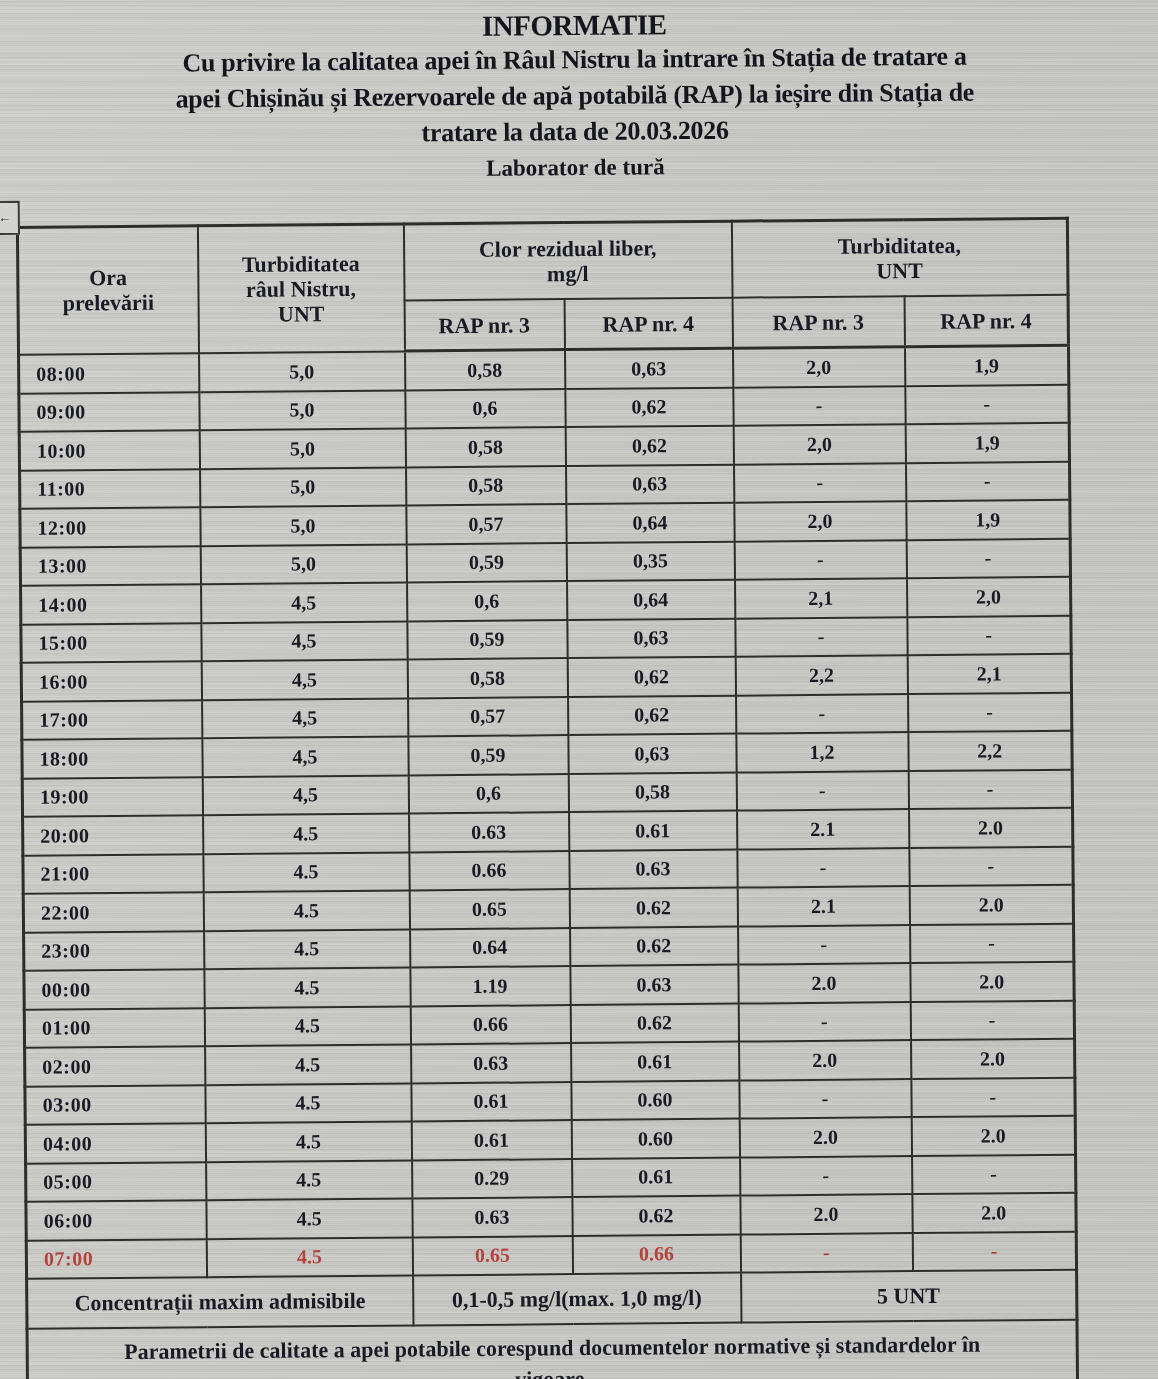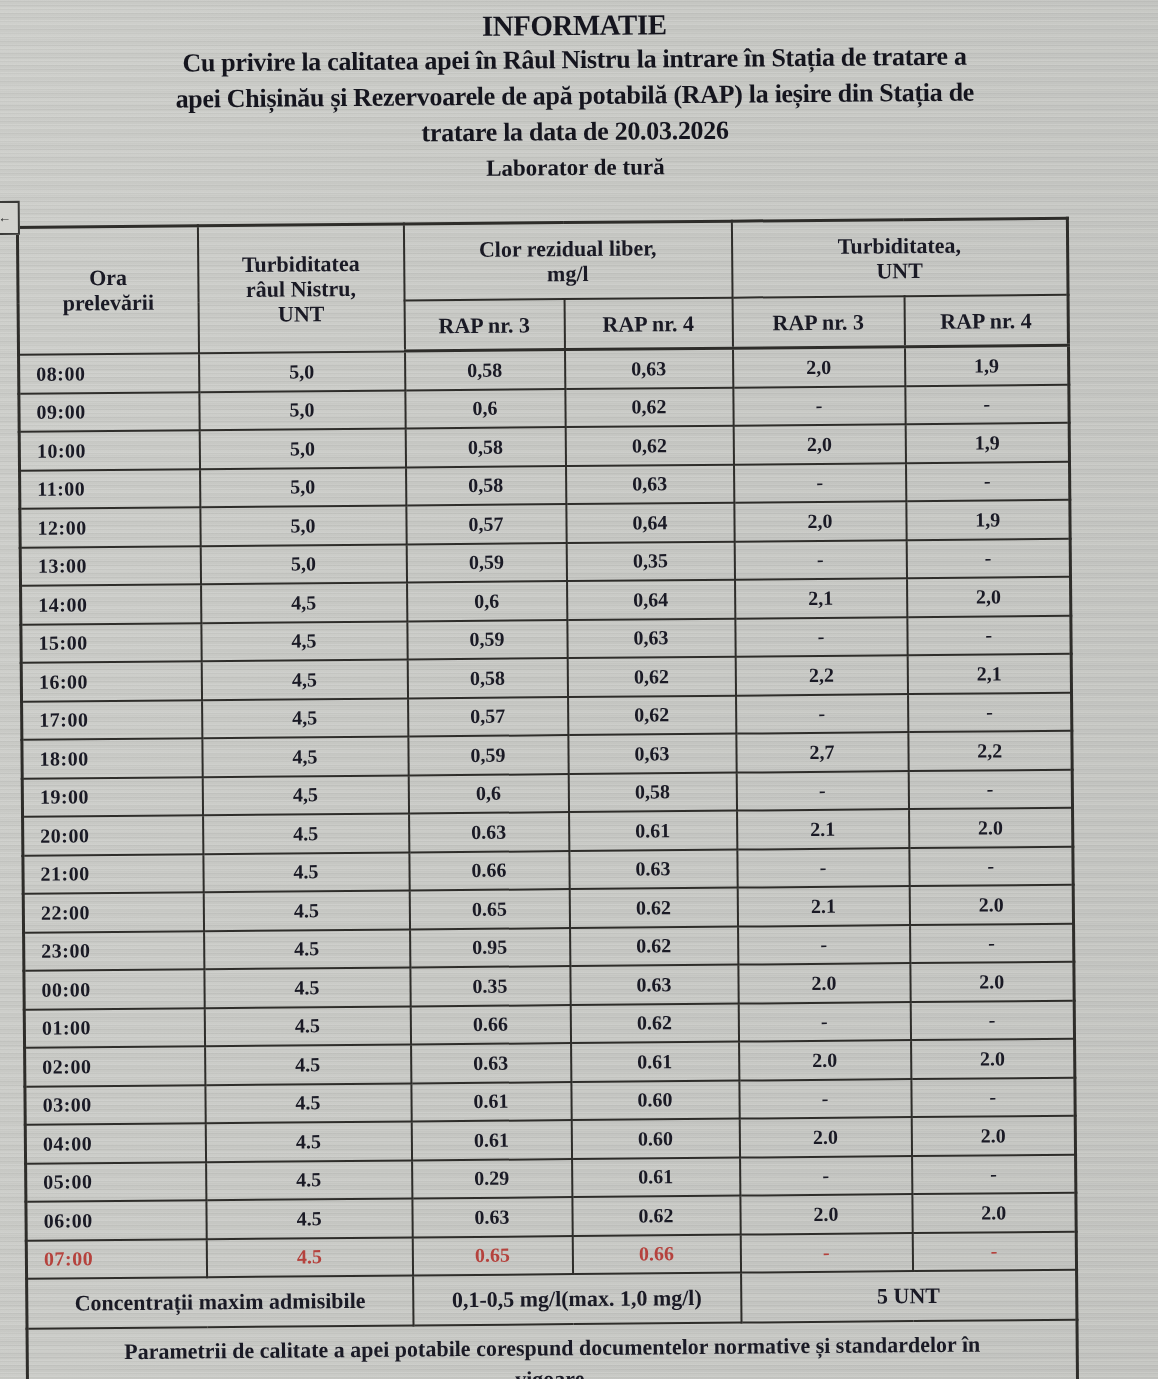--- a/index.html
+++ b/index.html
@@ -200,21 +200,21 @@
     <td>0,62</td>
     <td>-</td>
     <td>-</td>
   </tr>
 
   <tr>
     <td class="time">18:00</td>
     <td>4,5</td>
     <td>0,59</td>
     <td>0,63</td>
-    <td>2,7</td>
+    <td>1,2</td>
     <td>2,2</td>
   </tr>
 
   <tr>
     <td class="time">19:00</td>
     <td>4,5</td>
     <td>0,6</td>
     <td>0,58</td>
     <td>-</td>
     <td>-</td>
@@ -243,30 +243,30 @@
     <td>4.5</td>
     <td>0.65</td>
     <td>0.62</td>
     <td>2.1</td>
     <td>2.0</td>
   </tr>
 
   <tr>
     <td class="time">23:00</td>
     <td>4.5</td>
-    <td>0.95</td>
+    <td>0.64</td>
     <td>0.62</td>
     <td>-</td>
     <td>-</td>
   </tr>
 
   <tr>
     <td class="time">00:00</td>
     <td>4.5</td>
-    <td>0.35</td>
+    <td>1.19</td>
     <td>0.63</td>
     <td>2.0</td>
     <td>2.0</td>
   </tr>
 
   <tr>
     <td class="time">01:00</td>
     <td>4.5</td>
     <td>0.66</td>
     <td>0.62</td>

